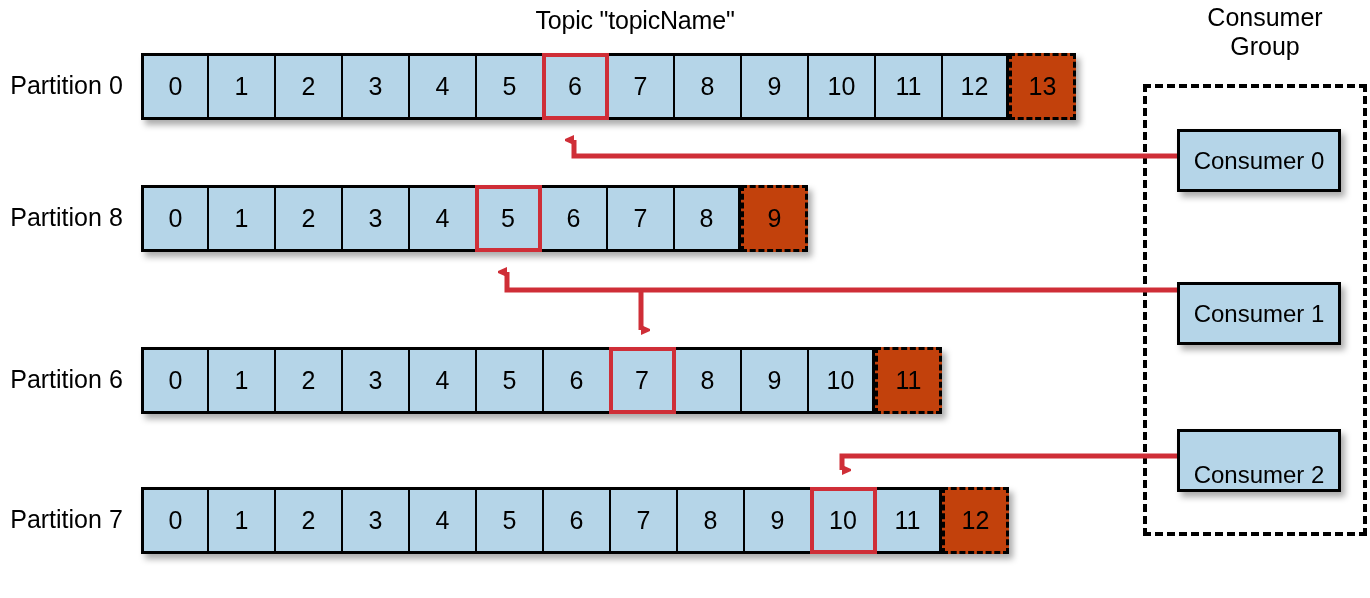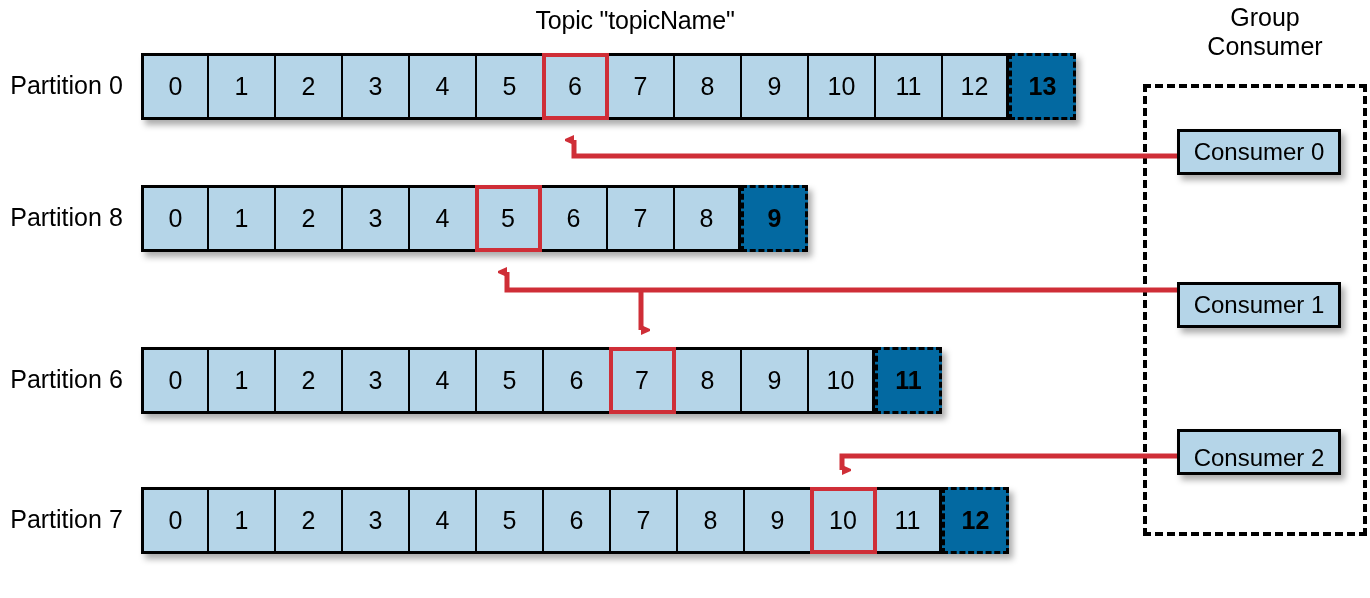--- a/index.html
+++ b/index.html
@@ -94,22 +94,21 @@
     justify-content: center;
     font-size: 25px;
     line-height: 1;
     position: relative;
     color: #000;
   }
   .cell.first { border-left-width: 3px; }
   .cell.last-solid { border-right-width: 3px; }
   .cell.dashed {
     border: 3px dashed #000000;
-    background: #0369a1;
-    font-weight: bold;
+    background: #c2410c;
   }
   .cell.highlight {
     border: 4px solid #cf2e37;
     z-index: 4;
     margin-left: -1.5px;
     margin-right: -1.5px;
   }
 
   
   #consumer-group-box {
@@ -121,43 +120,43 @@
     box-sizing: border-box;
     border: 4px dashed #000000;
     background: transparent;
   }
 
   
   .consumer-box {
     position: absolute;
     left: 1177px;
     width: 164px;
-    height: 46px;
+    height: 63px;
     box-sizing: border-box;
     background: #b5d5e8;
     border: 3px solid #000000;
     display: flex;
     align-items: center;
     justify-content: center;
     font-size: 24px;
     white-space: nowrap;
     filter: drop-shadow(4px 5px 3px rgba(0,0,0,0.33));
     z-index: 6;
   }
 </style>
 </head>
 <body>
 
 <div id="canvas">
 
   <div id="topic-title">Topic "topicName"</div>
 
   <div id="cg-title">
+    <div>Consumer</div>
     <div>Group</div>
-    <div>Consumer</div>
   </div>
 
   <div id="consumer-group-box"></div>
 
   <div id="partitions-host">
       <div class="partition-row" style="top: 53px; left: 0px;">
         <div class="partition-label">Partition 0</div>
         <div class="cells">
           <div class="cell first">0</div>
           <div class="cell">1</div>

